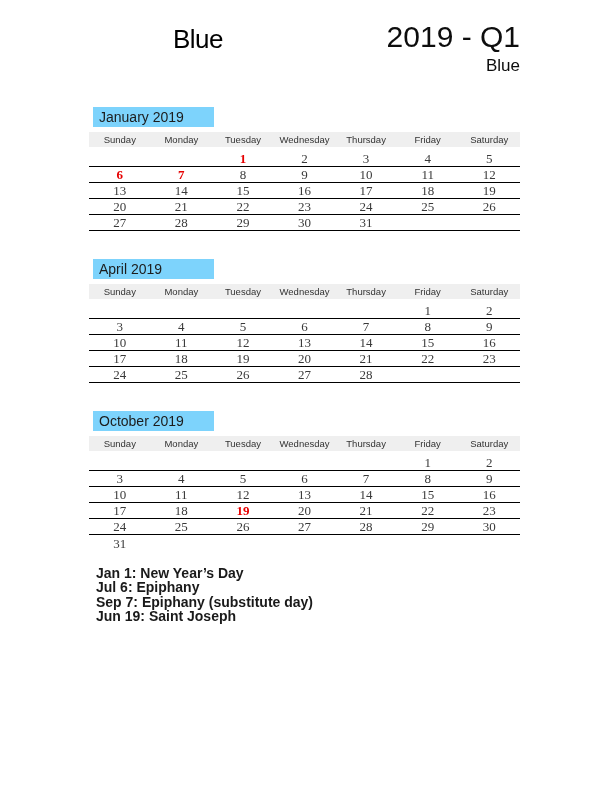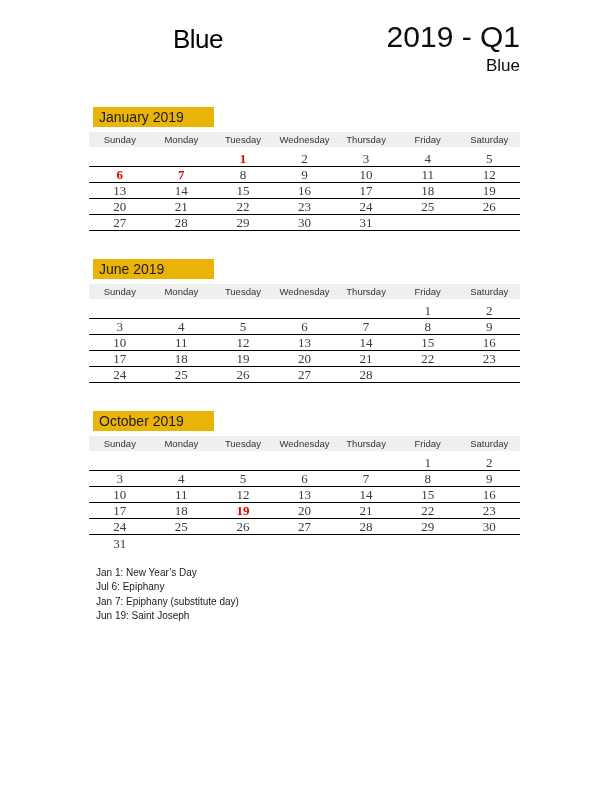--- a/index.html
+++ b/index.html
@@ -34,21 +34,21 @@
   .page-subtitle { font-size:17px; color:#0d0d0d; line-height:20px; margin-top:2px; }
 
   
   .month { position:absolute; left:89px; width:431px; }
   #month-0 { top:107px; }
   #month-1 { top:259px; }
   #month-2 { top:411px; }
 
   .month-title {
     margin-left:4px; width:121px; height:20px;
-    background:#eab308;
+    background:#7dd3fc;
     font-size:14px; line-height:20px; padding-left:6px;
     color:#1c1c1c;
   }
   .weekday-row {
     margin-top:5px; height:15px; background:#efefef;
     display:flex;
   }
   .weekday-cell {
     flex:1; text-align:center;
     font-size:9.5px; line-height:15px; color:#333333;
@@ -62,21 +62,21 @@
   .day-cell {
     flex:1; text-align:center;
     font-family:"Liberation Serif", serif;
     font-size:13px; line-height:15px; color:#3a3a3a;
   }
   .day-cell.red { color:#e60000; font-weight:bold; }
 
   
   .holidays { position:absolute; left:96px; top:566px; }
   .holiday-item {
-    font-size:10px; line-height:14.3px; color:#1a1a1a;
+    font-size:14px; line-height:14.3px; color:#1a1a1a;font-weight:bold;
   }
 </style>
 </head>
 <body>
 
 <div class="page">
 
   <div class="logo">
     <div class="logo-blue">Blue</div>
   </div>
@@ -140,21 +140,21 @@
           <div class="day-cell">29</div>
           <div class="day-cell">30</div>
           <div class="day-cell">31</div>
           <div class="day-cell"></div>
           <div class="day-cell"></div>
         </div>
       </div>
   </section>
 
   <section class="month" id="month-1">
-    <div class="month-title">June 2019</div>
+    <div class="month-title">April 2019</div>
     <div class="weekday-row">
         <div class="weekday-cell">Sunday</div>
         <div class="weekday-cell">Monday</div>
         <div class="weekday-cell">Tuesday</div>
         <div class="weekday-cell">Wednesday</div>
         <div class="weekday-cell">Thursday</div>
         <div class="weekday-cell">Friday</div>
         <div class="weekday-cell">Saturday</div>
       </div>
     <div class="date-grid">
@@ -271,17 +271,17 @@
           <div class="day-cell"></div>
           <div class="day-cell"></div>
           <div class="day-cell"></div>
         </div>
       </div>
   </section>
 
   <div class="holidays">
     <div class="holiday-item">Jan 1: New Year’s Day</div>
     <div class="holiday-item">Jul 6: Epiphany</div>
-    <div class="holiday-item">Jan 7: Epiphany (substitute day)</div>
+    <div class="holiday-item">Sep 7: Epiphany (substitute day)</div>
     <div class="holiday-item">Jun 19: Saint Joseph</div>
   </div>
 
 </div>
 
 </body></html>

